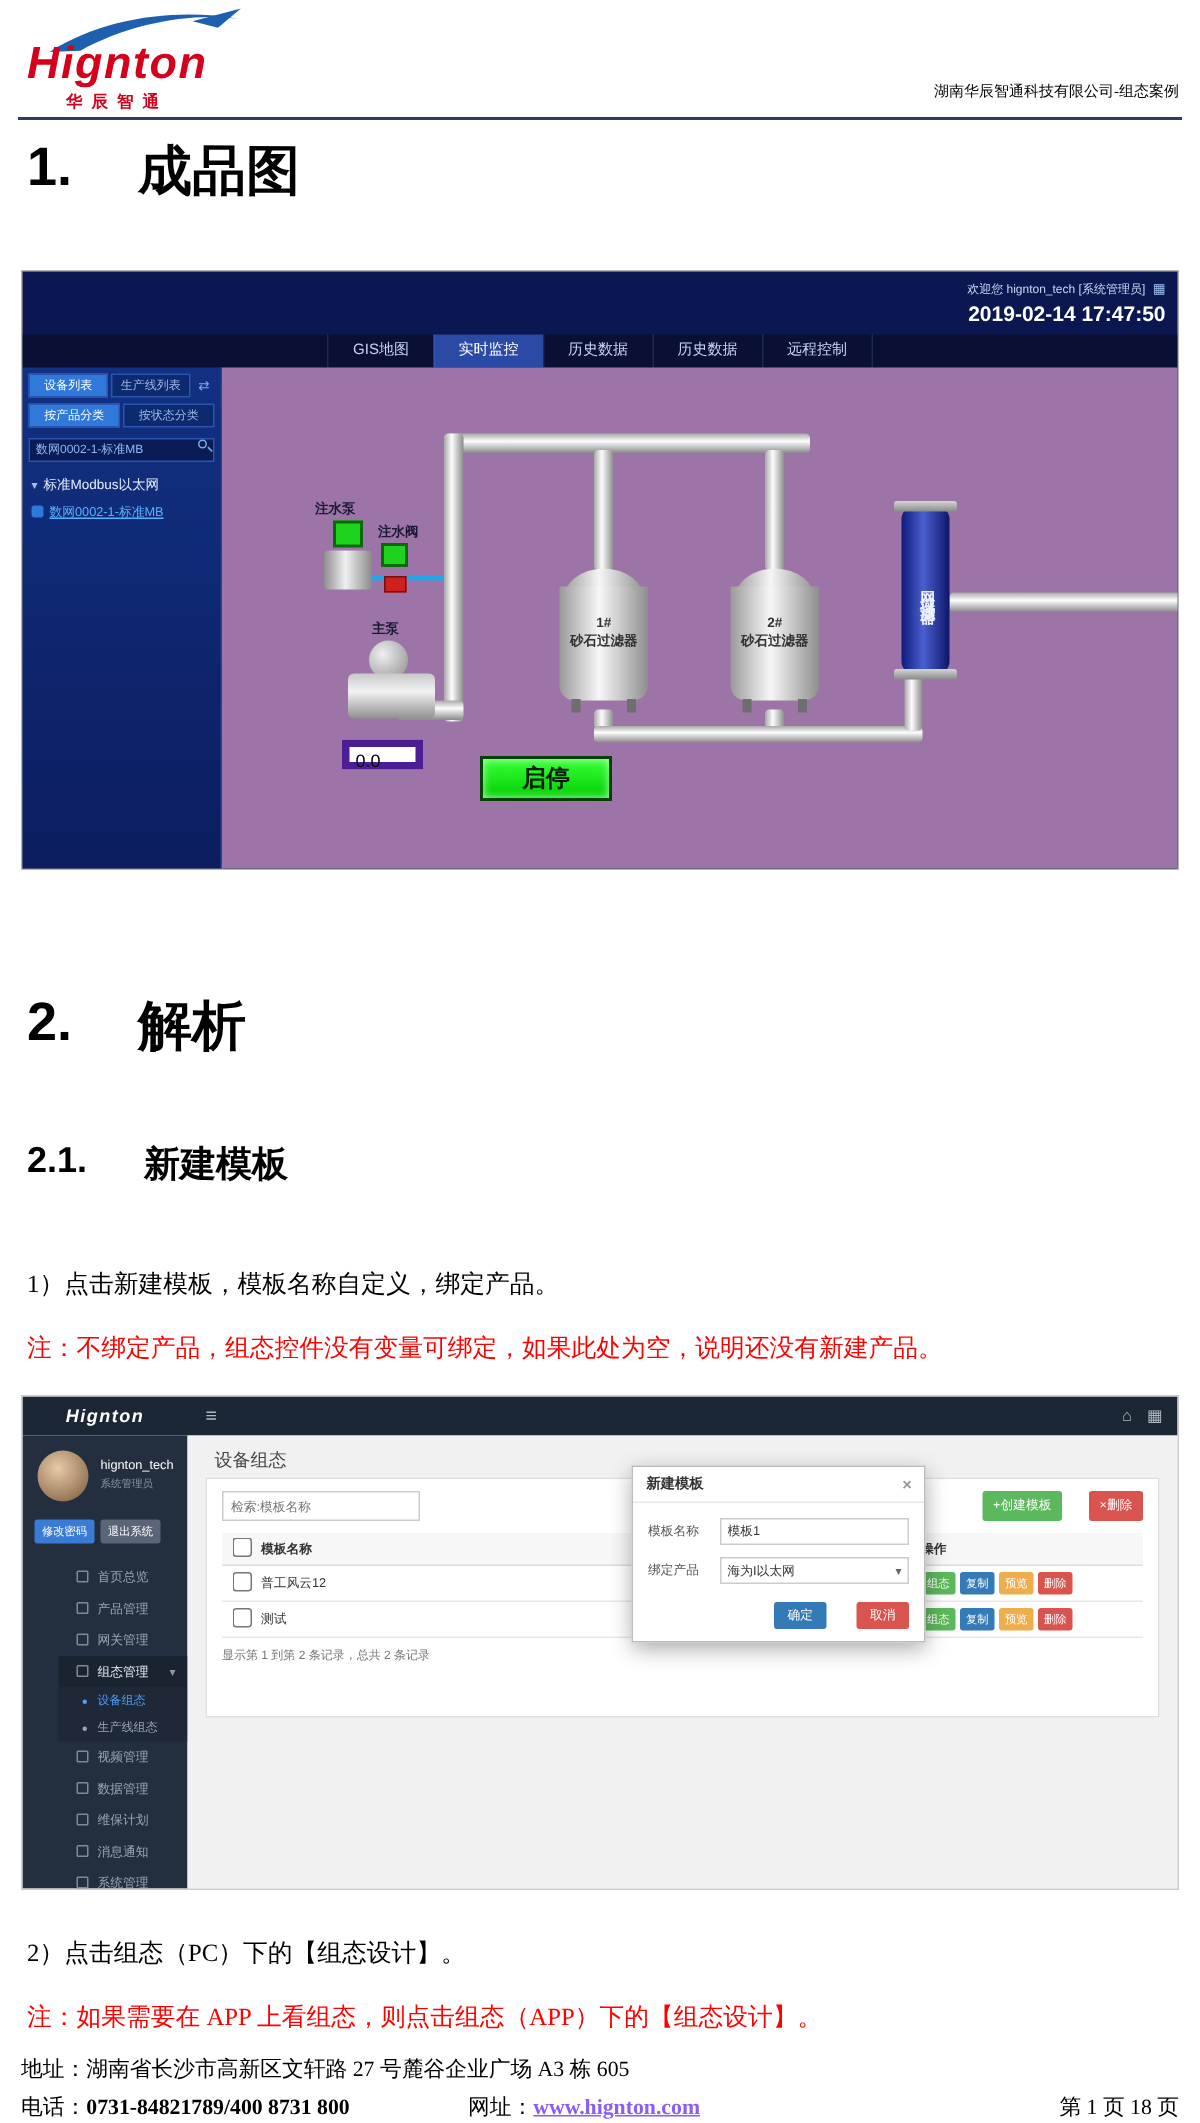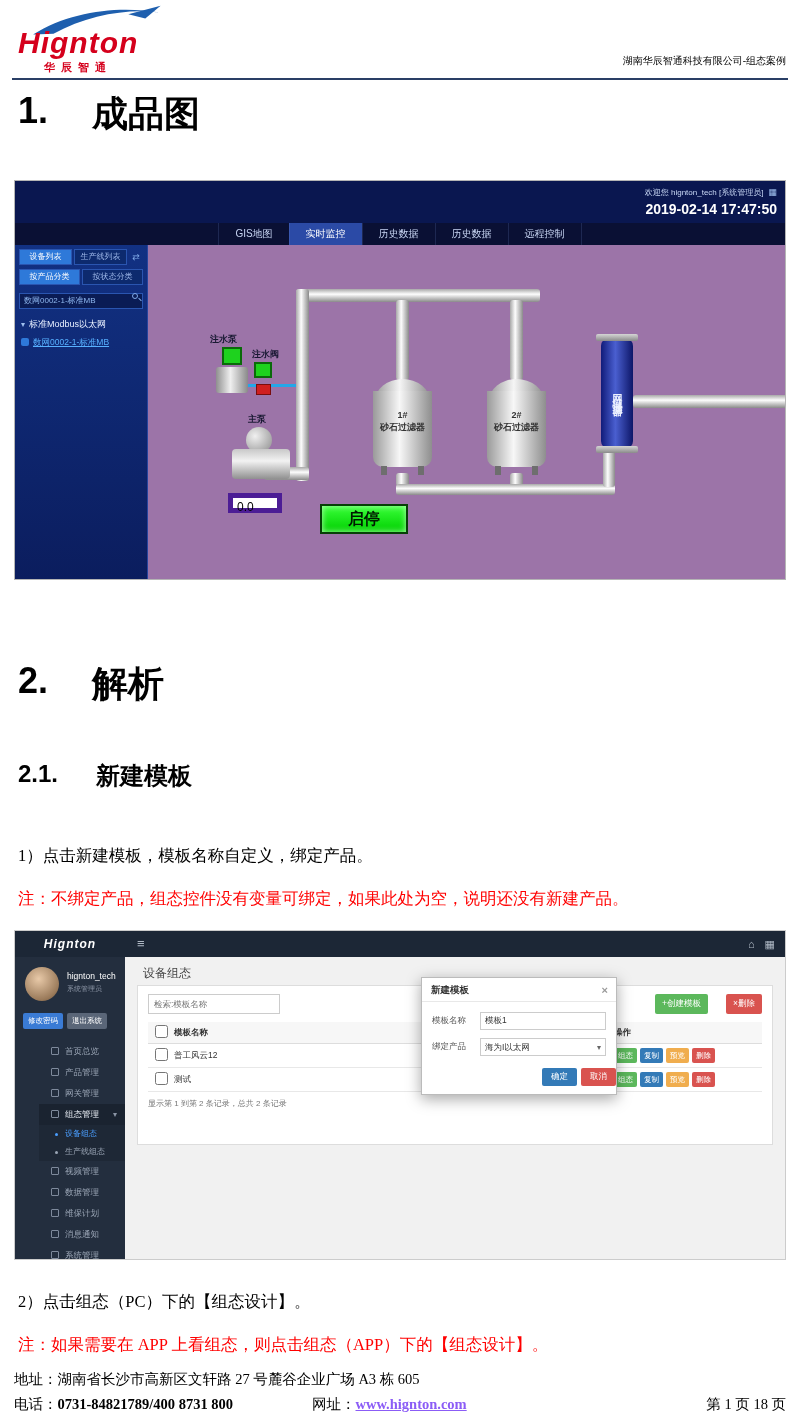--- a/index.html
+++ b/index.html
@@ -123,21 +123,21 @@
 .rbtn.g{background:#5cb85c;}.rbtn.b{background:#337ab7;}.rbtn.o{background:#f0ad4e;}.rbtn.r{background:#d9534f;}
 .ad-summary{position:absolute;left:10px;top:112px;font-size:8px;color:#777;}
 .ad-modal{position:absolute;left:296px;top:20px;width:196px;height:118px;background:#fff;border:1px solid #bbb;box-shadow:0 4px 14px rgba(0,0,0,.35);z-index:5;}
 .m-head{height:24px;line-height:24px;padding:0 9px;border-bottom:1px solid #e8e8e8;font-size:9.5px;font-weight:bold;color:#333;position:relative;}
 .m-close{position:absolute;right:8px;top:0;color:#999;font-size:11px;cursor:pointer;}
 .m-row{position:absolute;left:10px;right:10px;display:flex;align-items:center;gap:6px;font-size:8.5px;color:#555;}
 .m-row label{width:42px;}
 .m-row input{flex:1;height:18px;border:1px solid #ccc;font-size:8.5px;padding:0 4px;color:#333;}
 .m-select{flex:1;height:18px;border:1px solid #ccc;font-size:8.5px;padding:0 14px 0 4px;color:#333;line-height:16px;position:relative;background:#fff;cursor:pointer;}
 .sel-caret{position:absolute;right:4px;top:1px;color:#666;font-size:8px;}
-.m-foot{position:absolute;left:0;right:0;bottom:8px;display:flex;justify-content:flex-end;gap:4px;align-items:flex-end;}
+.m-foot{position:absolute;left:0;right:0;bottom:8px;display:flex;justify-content:flex-end;gap:20px;padding-right:10px;align-items:flex-end;}
 .m-btn{height:18px;padding:0 9px;font-size:8.5px;color:#fff;border:none;border-radius:2px;cursor:pointer;}
 .m-btn.ok{background:#337ab7;}
 .m-btn.cancel{background:#d9534f;}
 </style>
 </head>
 <body>
 
 <div class="logo">
   <svg class="logo-swoosh" viewBox="0 0 160 40">
     <path d="M6 36 C 50 8, 108 2, 154 10 C 118 5, 70 13, 30 35 Z" fill="#1e5fae"></path>

